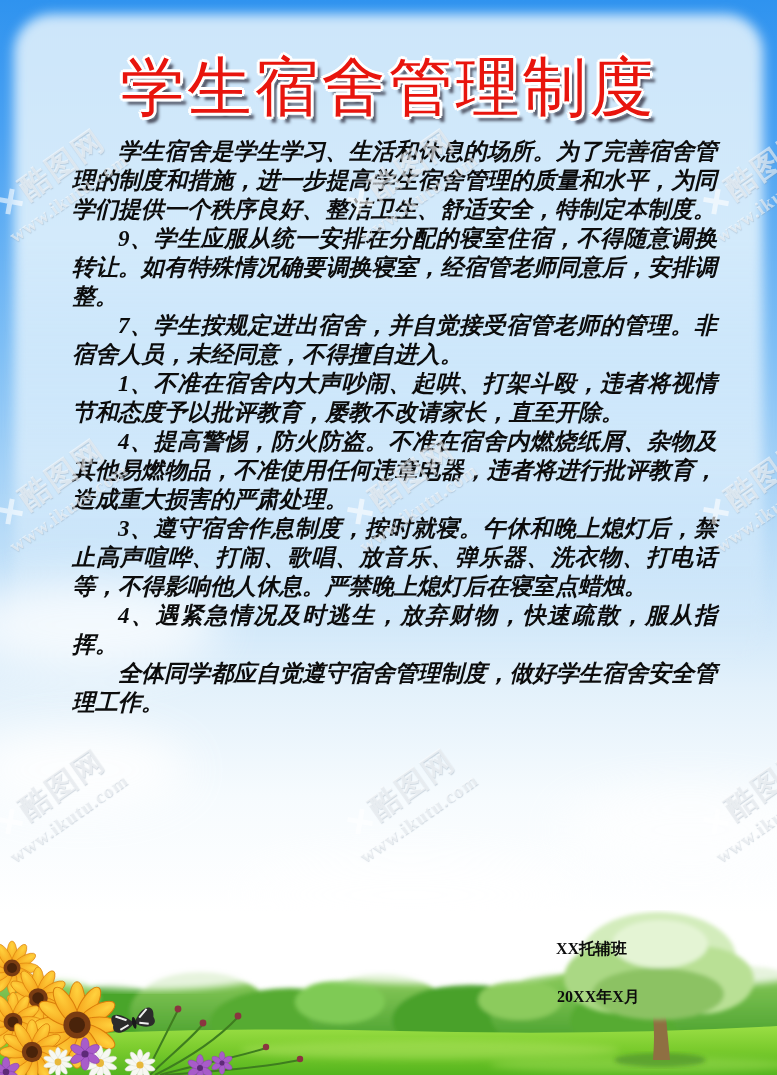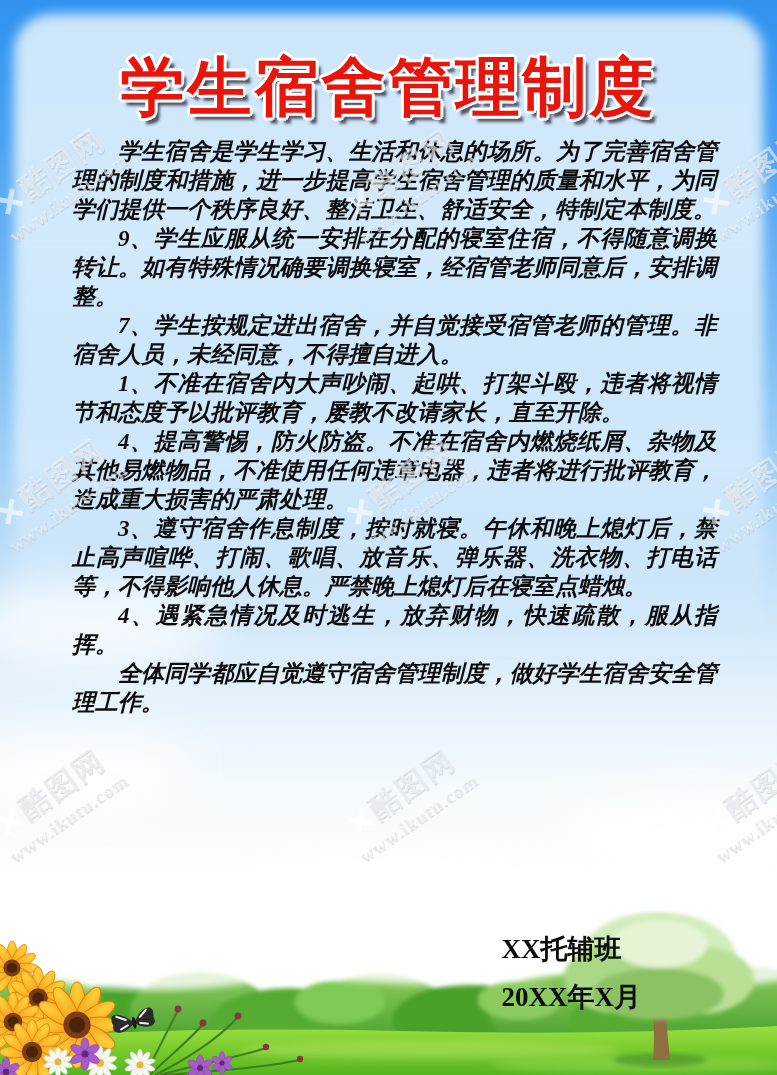--- a/index.html
+++ b/index.html
@@ -20,36 +20,36 @@
   }
   .cloud{position:absolute;background:#ffffff;border-radius:50%;filter:blur(22px);z-index:1;}
   .cloud.c1{left:-40px;top:580px;width:260px;height:90px;opacity:.75;}
   .cloud.c2{left:-30px;top:730px;width:220px;height:80px;opacity:.85;}
   .cloud.c3{left:240px;top:860px;width:340px;height:70px;opacity:.8;}
   .cloud.c4{left:560px;top:790px;width:260px;height:80px;opacity:.7;}
   
   .content{position:absolute;inset:0;z-index:4;}
   .poster-title{
     margin:0;position:absolute;top:44px;left:0;right:0;
-    text-align:center;font-size:64px;font-weight:bold;letter-spacing:3px;
+    text-align:center;font-size:64px;font-weight:normal;letter-spacing:3px;
     color:#e8150d;
     text-shadow:
       -2px -2px 0 #fff, 2px -2px 0 #fff, -2px 2px 0 #fff, 2px 2px 0 #fff,
       0 -3px 0 #fff, 0 3px 0 #fff, -3px 0 0 #fff, 3px 0 0 #fff,
       5px 6px 3px rgba(55,55,70,.85);
   }
   .regulations{
     position:absolute;top:137px;left:72px;right:60px;
     font-size:23px;line-height:29px;font-weight:bold;color:#0c0c0c;
     text-align:justify;
   }
   .regulations p{margin:0;text-indent:2em;font-style:italic;}
   .signature{
     position:absolute;top:933px;right:150px;z-index:4;
-    font-size:27px;line-height:32px;font-weight:bold;color:#0c0c0c;text-align:left;
+    font-size:16px;line-height:32px;font-weight:bold;color:#0c0c0c;text-align:center;
   }
   .signature .sig-date{margin-right:-14px;margin-top:16px;}
   
   .wm-layer{position:absolute;inset:0;z-index:6;pointer-events:none;}
   .wm{
     position:absolute;width:190px;text-align:center;
     transform:rotate(-35deg);color:rgba(255,255,255,.55);
     text-shadow:0 1px 1px rgba(120,140,160,.35);
   }
   .wm-logo-row{font-size:30px;font-weight:bold;letter-spacing:2px;display:flex;align-items:center;justify-content:center;gap:4px;}

